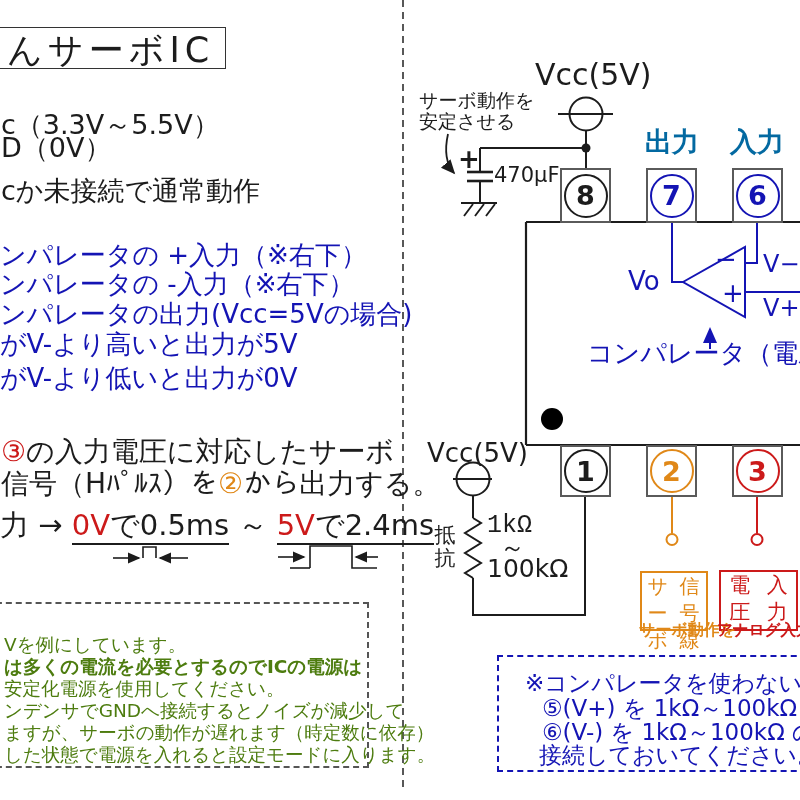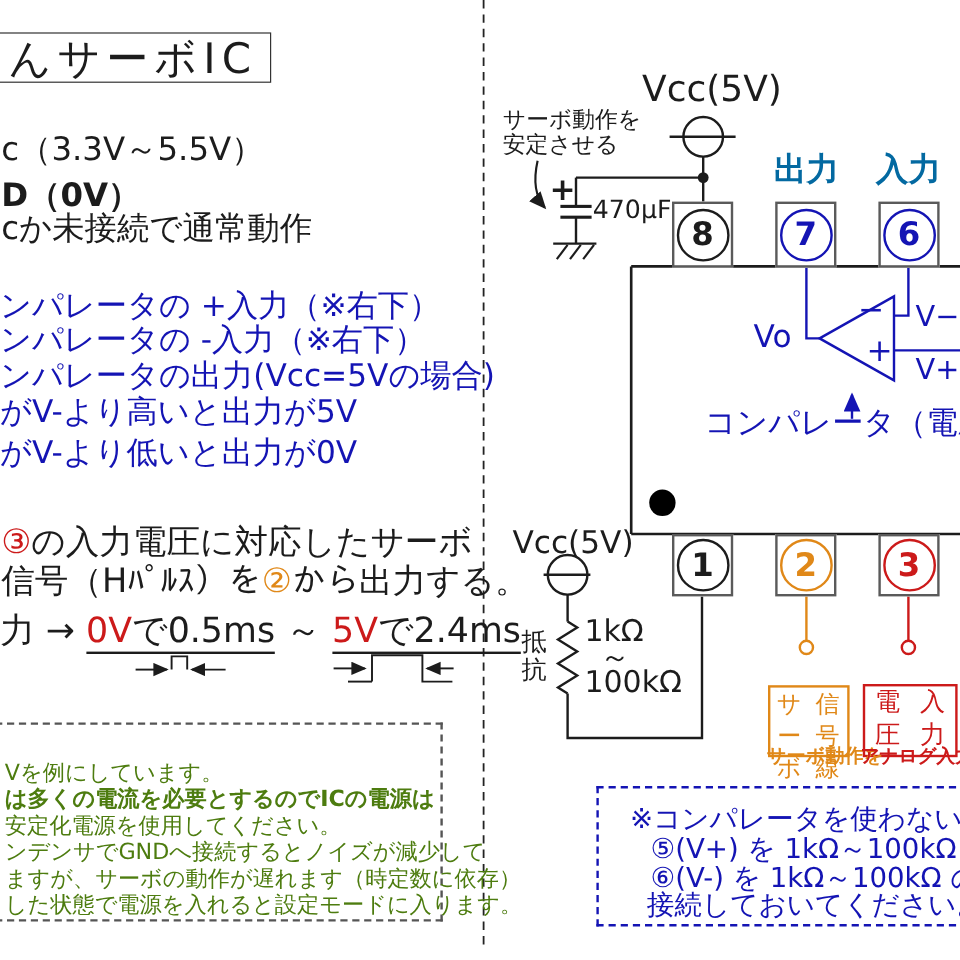--- a/index.html
+++ b/index.html
@@ -125,21 +125,21 @@
       <path d="M290,568 H310"></path>
       <path d="M310,568 V546 H352 V568 H377"></path>
       <path d="M278,557 H304" marker-end="url(#arrK)"></path>
       <path d="M378,557 H356" marker-end="url(#arrK)"></path>
     </g>
   </svg>
 
   <div class="abs title-box" style="left:-20px;top:27px;width:246px;height:42px;">んサーボIC</div>
 
   <div class="abs spec" style="left:1px;top:109px;">c（3.3V～5.5V）</div>
-  <div class="abs spec" style="left:1px;top:148px;font-weight:bold;">D（0V）</div>
+  <div class="abs spec" style="left:1px;top:132px;">D（0V）</div>
   <div class="abs spec" style="left:1px;top:175px;">cか未接続で通常動作</div>
 
   <div class="abs note-blue" style="left:0px;top:241px;">ンパレータの +入力（※右下）</div>
   <div class="abs note-blue" style="left:0px;top:270px;">ンパレータの -入力（※右下）</div>
   <div class="abs note-blue" style="left:0px;top:300px;">ンパレータの出力(Vcc=5Vの場合)</div>
   <div class="abs note-blue" style="left:0px;top:330px;">がV-より高いと出力が5V</div>
   <div class="abs note-blue" style="left:0px;top:364px;">がV-より低いと出力が0V</div>
 
   <div class="abs servo-line" style="left:1px;top:436px;">
     <span class="red">③</span><span>の入力電圧に対応したサーボ</span>
@@ -192,21 +192,21 @@
   </div>
   <div class="pinbox" style="left:646px;top:445px;height:52px;">
     <span class="pincirc pc-orange">2</span>
   </div>
   <div class="pinbox" style="left:732px;top:445px;height:52px;">
     <span class="pincirc pc-red">3</span>
   </div>
 
   <div class="abs" style="left:427px;top:439px;font-size:26px;">Vcc(5V)</div>
   <div class="abs vert2" style="left:433px;top:524px;">抵抗</div>
-  <div class="abs" style="left:487px;top:512px;font-size:25px;">1kΩ</div>
+  <div class="abs" style="left:487px;top:512px;font-size:25px;font-family:Liberation Mono, monospace;">1kΩ</div>
   <div class="abs" style="left:500px;top:534px;font-size:25px;">～</div>
   <div class="abs" style="left:487px;top:555px;font-size:25px;">100kΩ</div>
 
   <div class="sig-box" style="left:640px;top:557px;width:68px;height:60px;border:2px solid #e08818;">
     <div class="orange" style="font-size:20px;letter-spacing:1px;">サーボ</div>
     <div class="orange" style="font-size:20px;letter-spacing:1px;">信号線</div>
   </div>
   <div class="sig-box" style="left:719px;top:556px;width:79px;height:61px;border:2px solid #cc1a1a;">
     <div class="red" style="font-size:21px;">電 圧</div>
     <div class="red" style="font-size:21px;">入 力</div>

